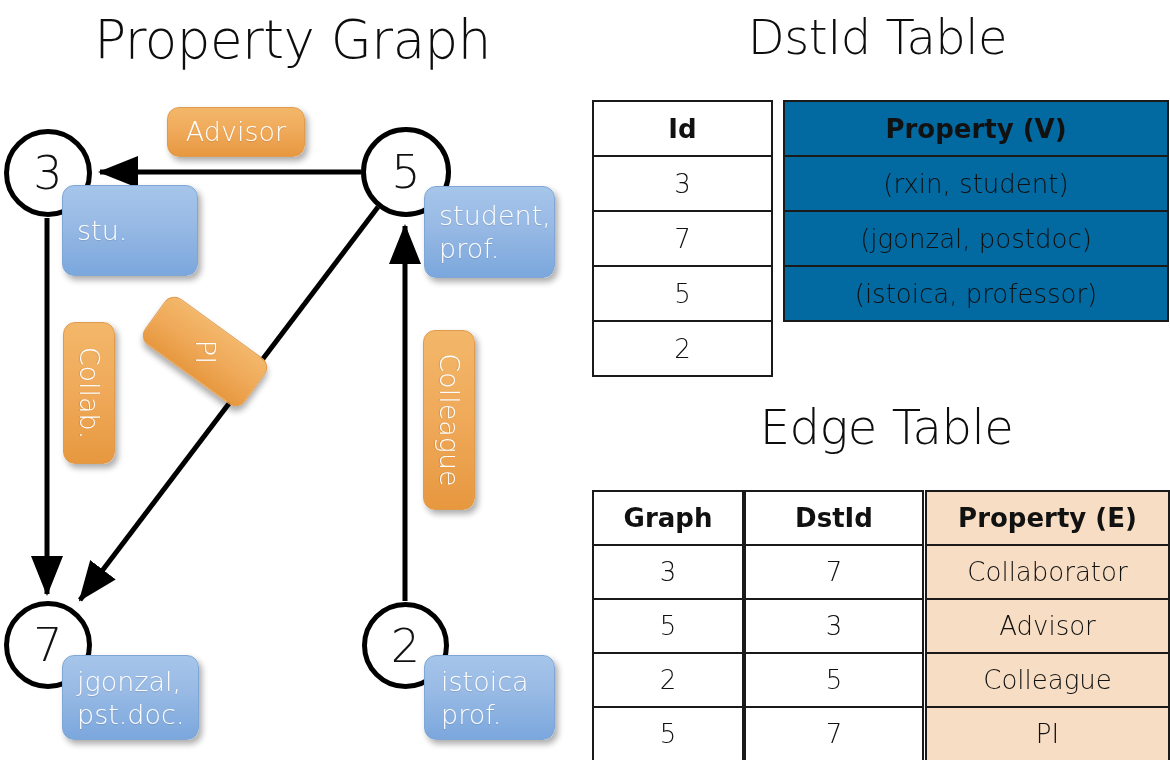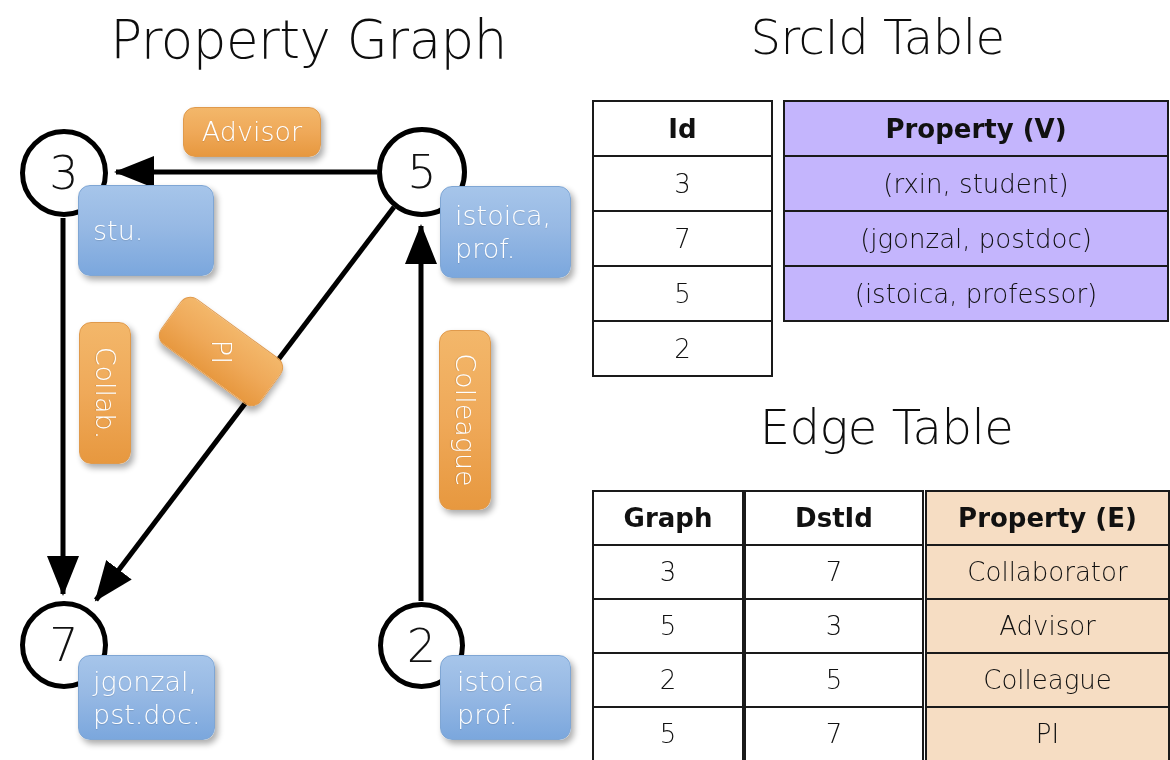--- a/index.html
+++ b/index.html
@@ -43,21 +43,21 @@
     left: 594px; top: 398px;
     width: 585px;
     text-align: center;
     font-size: 48px;
     line-height: 58px;
   }
 
   
   #graph-panel {
     position: absolute;
-    left: 16px; top: 0;
+    left: 0; top: 0;
     width: 585px; height: 760px;
   }
   #graph-edges {
     position: absolute;
     left: 0; top: 0;
     width: 585px; height: 760px;
   }
 
   .vertex {
     position: absolute;
@@ -163,21 +163,21 @@
   }
   .tbl th {
     font-weight: 700;
     font-size: 26px;
   }
 
   
   #vertex-id-table   { left: 592px; top: 100px; width: 181px; }
   #vertex-prop-table { left: 783px; top: 100px; width: 386px; }
   #vertex-id-table td, #vertex-id-table th { height: 53px; background: #fff; }
-  #vertex-prop-table td, #vertex-prop-table th { height: 53px; background: #c4b5fd; }
+  #vertex-prop-table td, #vertex-prop-table th { height: 53px; background: #0369a1; }
 
   
   #edge-src-table  { left: 592px; top: 490px; width: 152px; }
   #edge-dst-table  { left: 744px; top: 490px; width: 180px; }
   #edge-prop-table { left: 925px; top: 490px; width: 245px; }
   #edge-src-table td, #edge-src-table th,
   #edge-dst-table td, #edge-dst-table th { height: 52px; background: #fff; }
   #edge-prop-table td, #edge-prop-table th { height: 52px; background: #f6ddc3; margin-left: 12px; }
 </style>
 </head>
@@ -213,21 +213,21 @@
     <span>7</span>
   </div>
   <div class="vertex" id="vertex-2">
     <span>2</span>
   </div>
 
   <div class="prop-box vertex-prop" id="box-rxin">
     <span>stu.</span>
   </div>
   <div class="prop-box vertex-prop" id="box-franklin">
-    <span>istoica,</span>
+    <span>student,</span>
     <span>prof.</span>
   </div>
   <div class="prop-box vertex-prop" id="box-jgonzal">
     <span>jgonzal,</span>
     <span>pst.doc.</span>
   </div>
   <div class="prop-box vertex-prop" id="box-istoica">
     <span>istoica</span>
     <span>prof.</span>
   </div>
@@ -239,21 +239,21 @@
     <span>Collab.</span>
   </div>
   <div class="prop-box edge-prop vlabel" id="box-colleague">
     <span>Colleague</span>
   </div>
   <div class="prop-box edge-prop" id="box-pi">
     <span>PI</span>
   </div>
 </div>
 
-<div class="section-title" id="title-vertex-table">SrcId Table</div>
+<div class="section-title" id="title-vertex-table">DstId Table</div>
 
 <table class="tbl" id="vertex-id-table">
   <tbody>
       <tr>
     <th>Id</th>
   </tr>
   <tr>
     <td>3</td>
   </tr>
   <tr>

